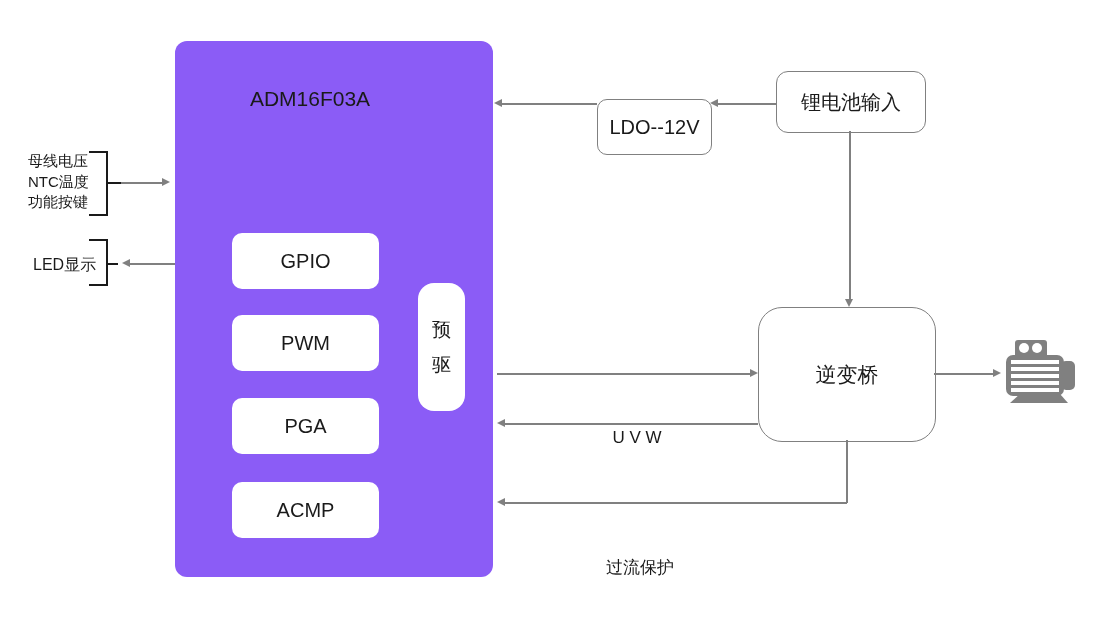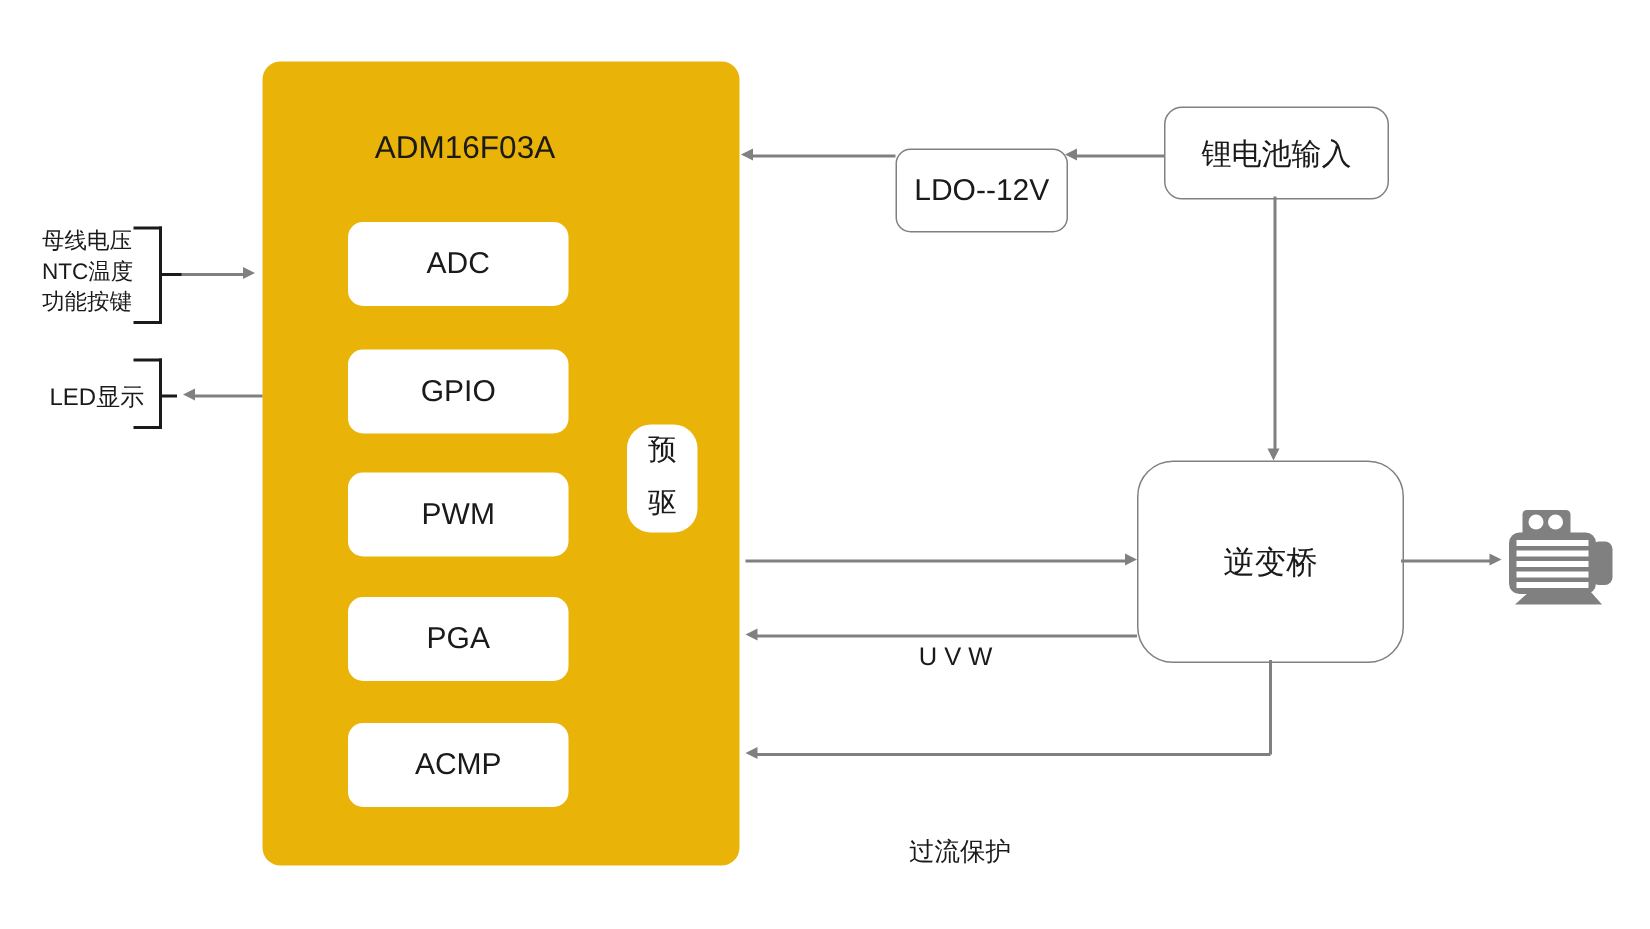--- a/index.html
+++ b/index.html
@@ -2,27 +2,27 @@
 <html><head>
 <meta charset="utf-8">
 <style>
   html,body{margin:0;padding:0;background:#ffffff;}
   #canvas{
     position:relative;width:1100px;height:619px;background:#ffffff;overflow:hidden;
     font-family:"Liberation Sans","DejaVu Sans",sans-serif;color:#1a1a1a;
   }
   .abs{position:absolute;}
   
-  .chip{left:175px;top:41px;width:318px;height:536px;background:#eab308;border-radius:12px;}
+  .chip{left:175px;top:41px;width:318px;height:536px;background:#8b5cf6;border-radius:12px;}
   .chip-title{left:0;top:45px;width:270px;height:26px;line-height:26px;text-align:center;
     font-size:21px;}
   .block{left:57px;width:147px;height:56px;background:#ffffff;border-radius:10px;
     font-size:20px;line-height:56px;text-align:center;}
-  .predrv{left:243px;top:242px;width:47px;height:72px;background:#ffffff;border-radius:16px;
-    display:flex;justify-content:center;font-size:19px;}
+  .predrv{left:243px;top:242px;width:47px;height:128px;background:#ffffff;border-radius:16px;
+    display:flex;align-items:center;justify-content:center;font-size:19px;}
   .vtext{width:1.15em;word-break:break-all;text-align:center;line-height:1.85;}
   
   .obox{background:#ffffff;border:1.5px solid #808080;display:flex;align-items:center;
     justify-content:center;font-size:20px;}
   .ldo{left:597px;top:77px;width:113px;height:54px;border-radius:10px;margin-top:22px;}
   .battery{left:776px;top:71px;width:148px;height:60px;border-radius:12px;}
   .inverter{left:758px;top:307px;width:176px;height:133px;border-radius:24px;font-size:21px;}
   
   .hline{height:1.5px;background:#808080;}
   .vline{width:1.5px;background:#808080;}
@@ -43,21 +43,20 @@
   .sig-bemf{left:562px;top:430px;width:145px;font-size:16px;}
   .sig-ocp{left:580px;top:509px;width:120px;font-size:17px;}
 </style>
 </head>
 <body>
 
 <div id="canvas">
 
   <div class="abs chip">
     <div class="abs chip-title">ADM16F03A</div>
-    <div class="abs block" style="top:107px">ADC</div>
     <div class="abs block" style="top:274px">PWM</div>
     <div class="abs block" style="top:192px">GPIO</div>
     <div class="abs block" style="top:357px">PGA</div>
     <div class="abs block" style="top:441px">ACMP</div>
     <div class="abs predrv">
       <div class="vtext">预驱</div>
     </div>
   </div>
 
   <div class="abs inputs">

